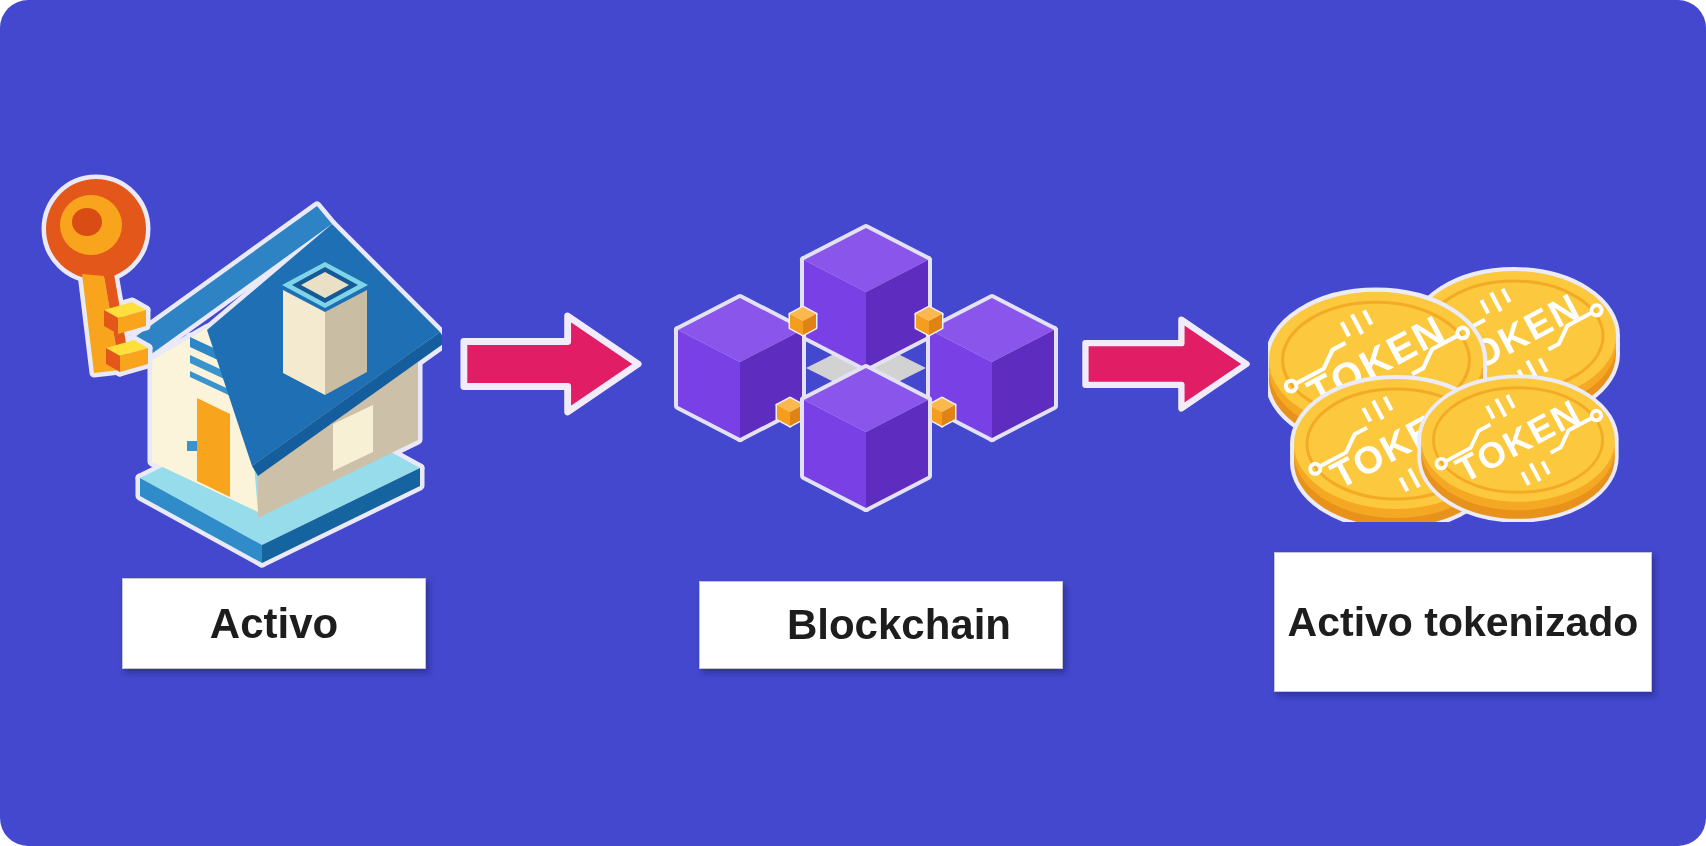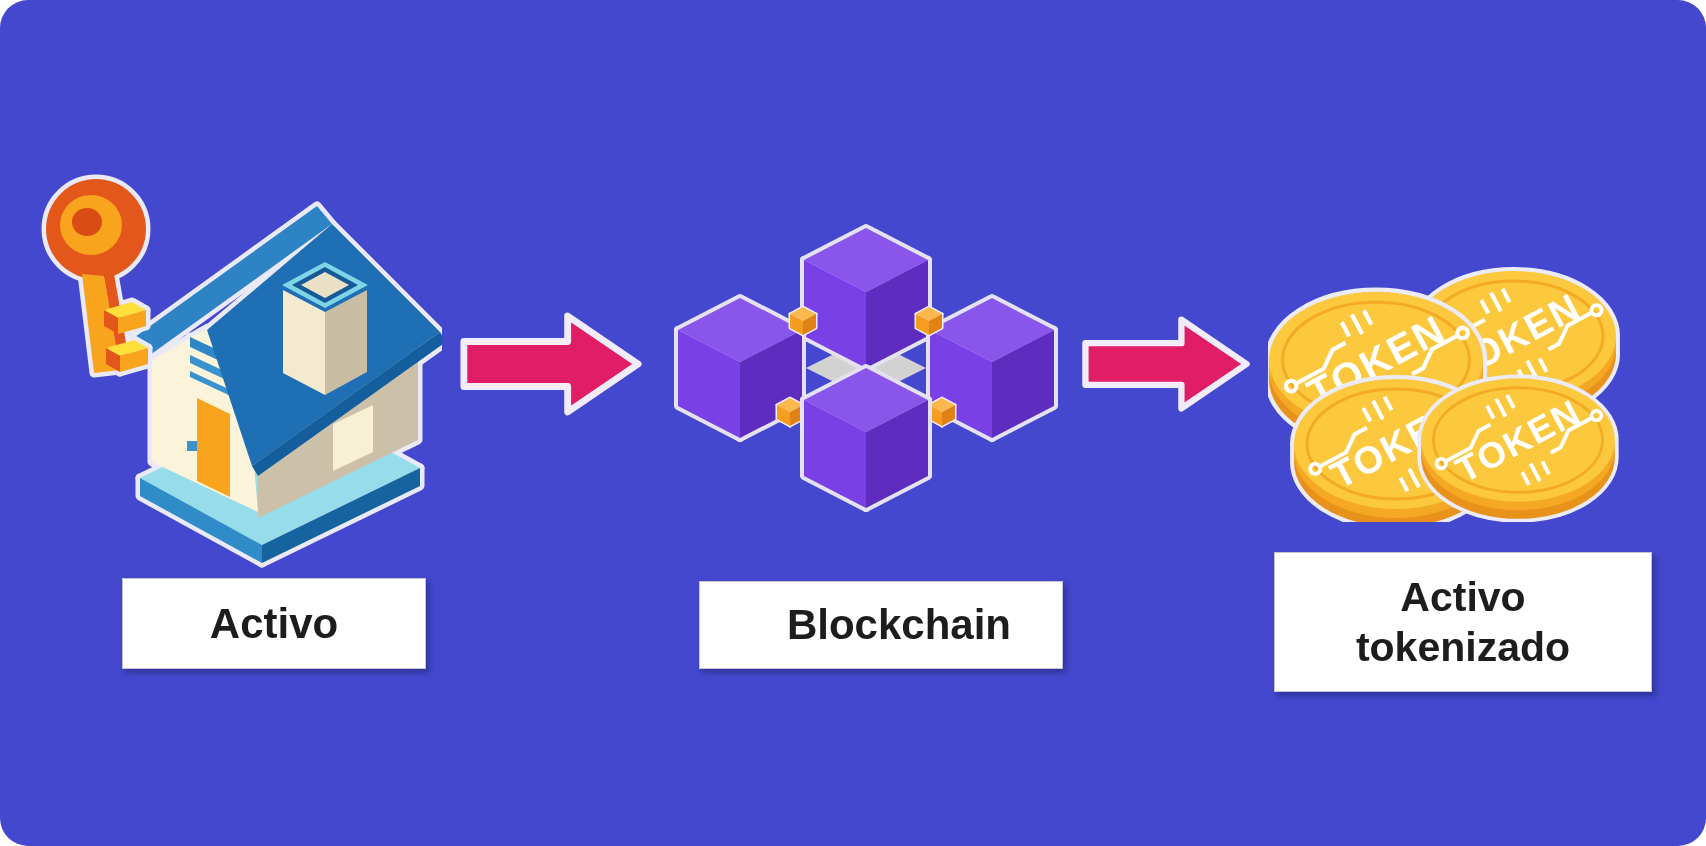--- a/index.html
+++ b/index.html
@@ -13,21 +13,21 @@
   }
   .abs{position:absolute;}
   .step-label{
     position:absolute;display:flex;align-items:center;justify-content:center;
     background:var(--label_bg);color:var(--label_text);
     border:1px solid #c3c3d2;box-shadow:3px 4px 6px rgba(15,15,60,.35);
     font-weight:bold;text-align:center;line-height:1.22;
   }
   .lbl-1{left:122px;top:578px;width:302px;height:89px;font-size:42px;}
   .lbl-2{left:699px;top:581px;width:326px;height:86px;font-size:42px;padding-left:36px;}
-  .lbl-3{left:1274px;top:552px;width:378px;height:140px;font-size:41px;padding:0 36px;box-sizing:border-box;}
+  .lbl-3{left:1274px;top:552px;width:378px;height:140px;font-size:41px;padding:0 11px;box-sizing:border-box;}
   svg text{font-family:"Liberation Sans",sans-serif;font-weight:bold;}
 </style>
 </head>
 <body>
 
 <div class="canvas">
 
   <svg class="abs" style="left:30px;top:158px;" width="412" height="412" viewBox="0 0 412 412">
     <defs>
       <g id="houseShapes">

